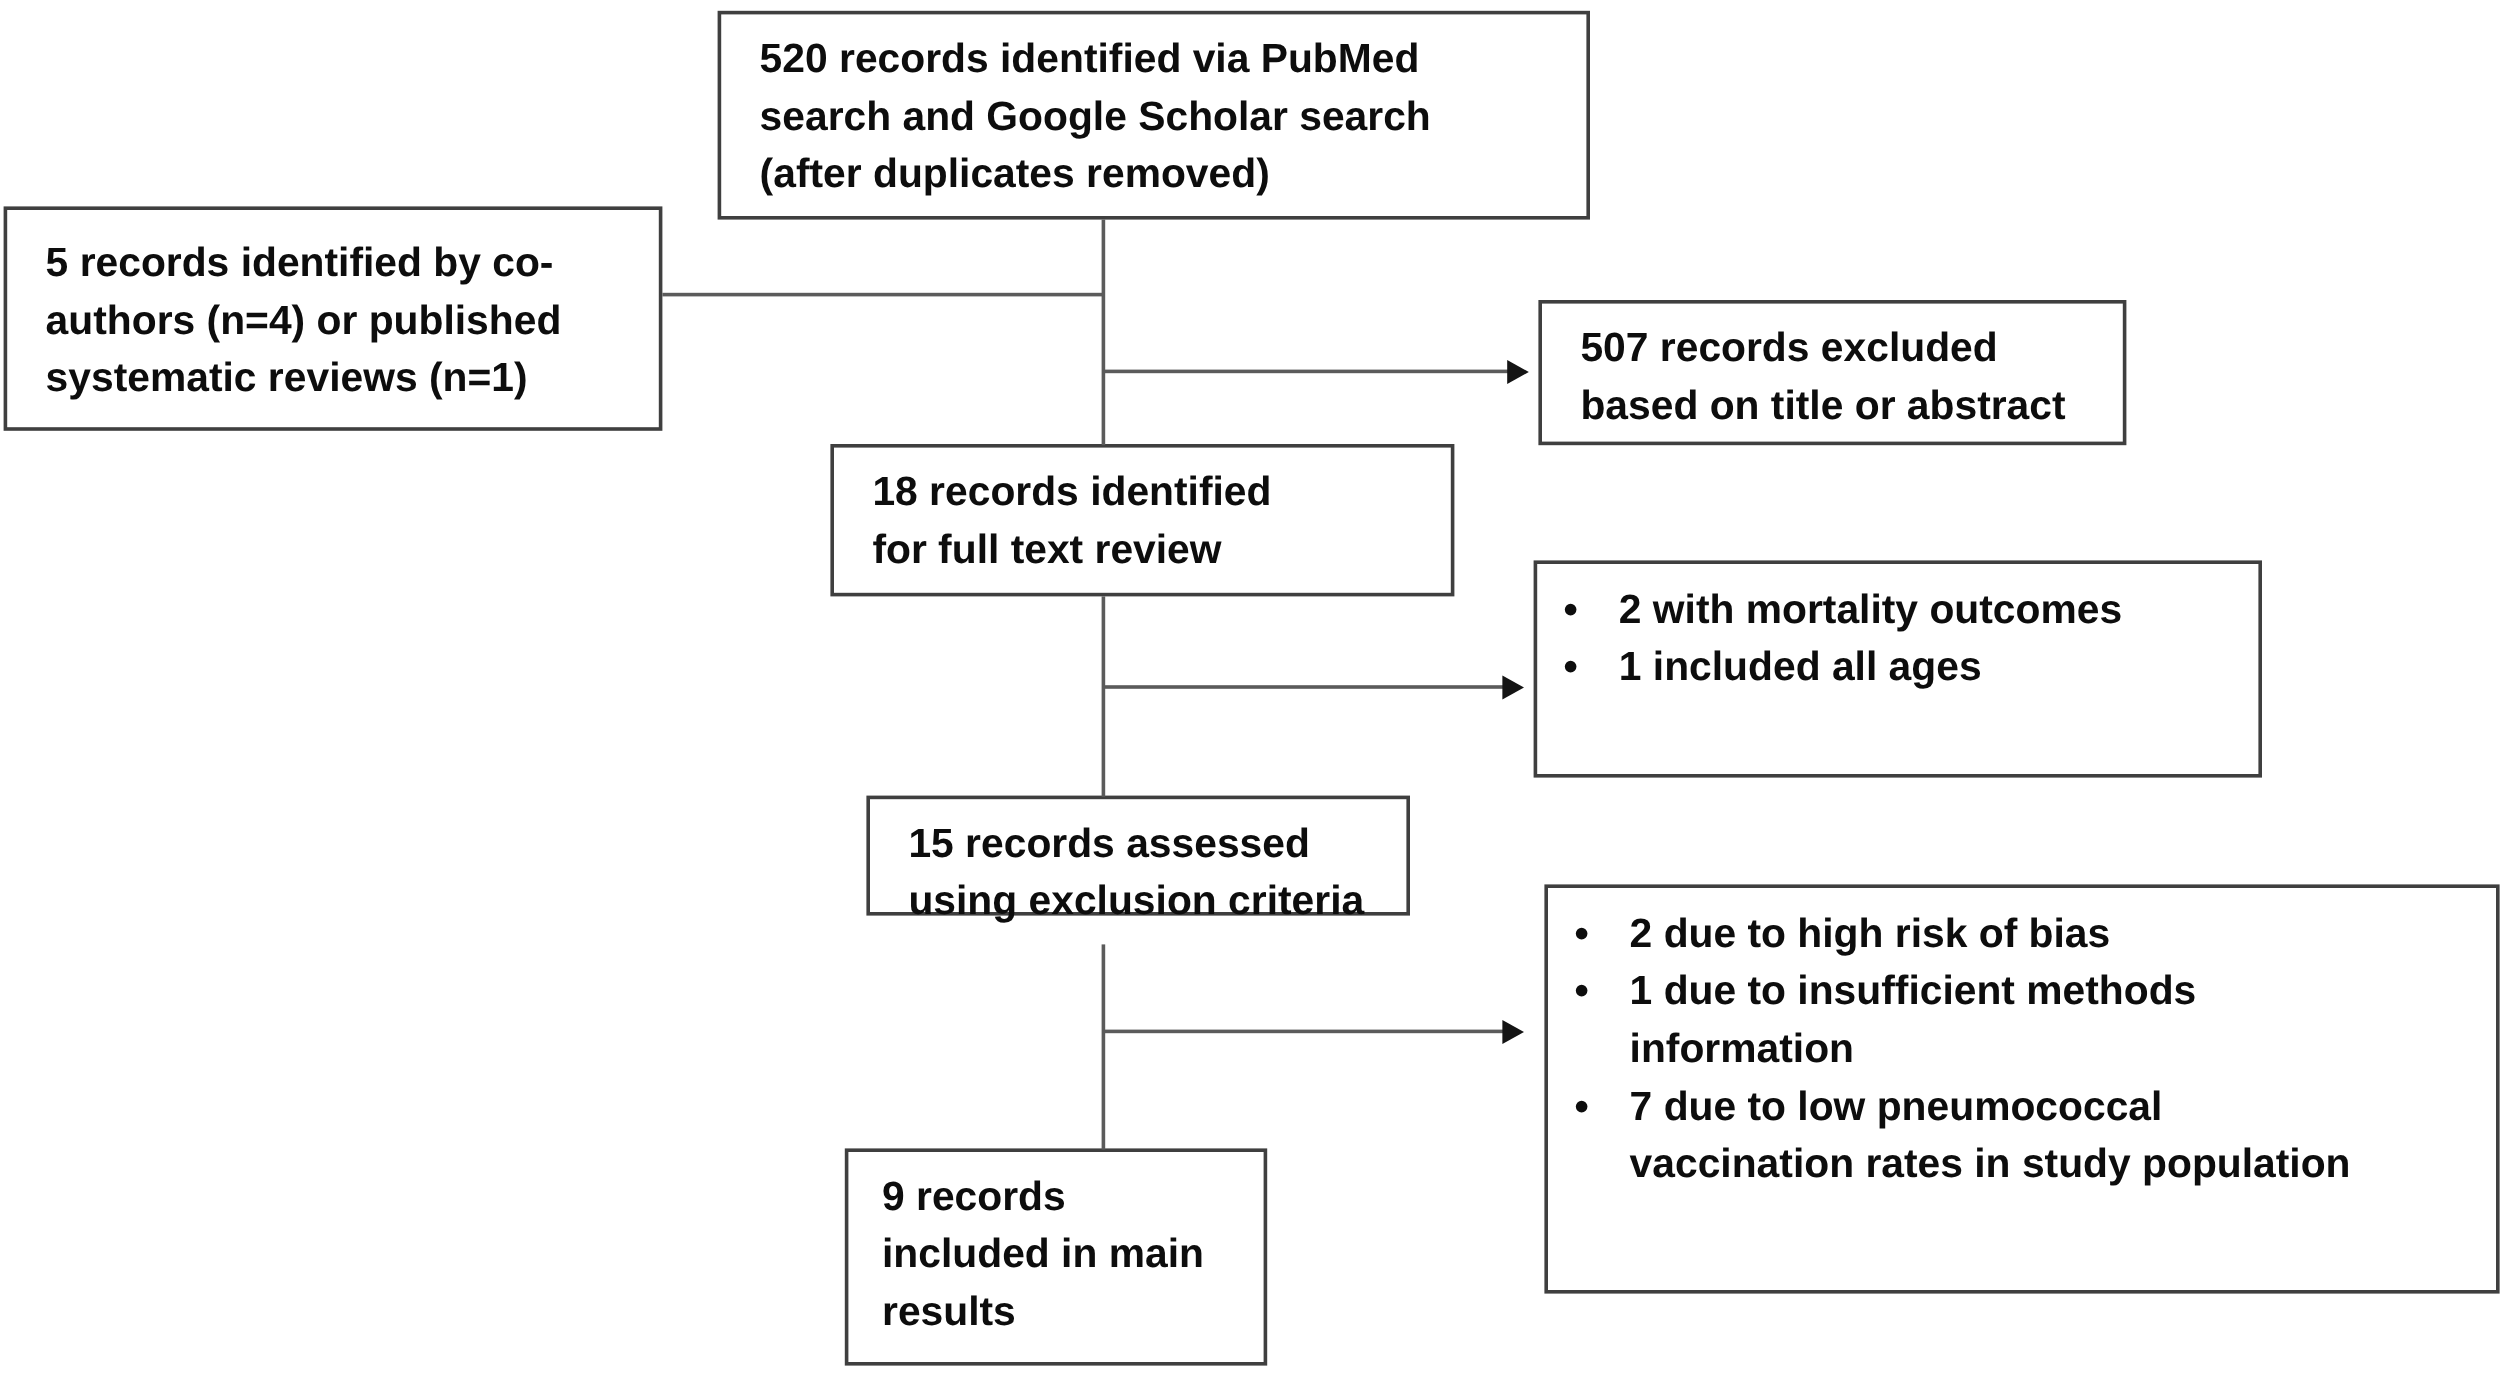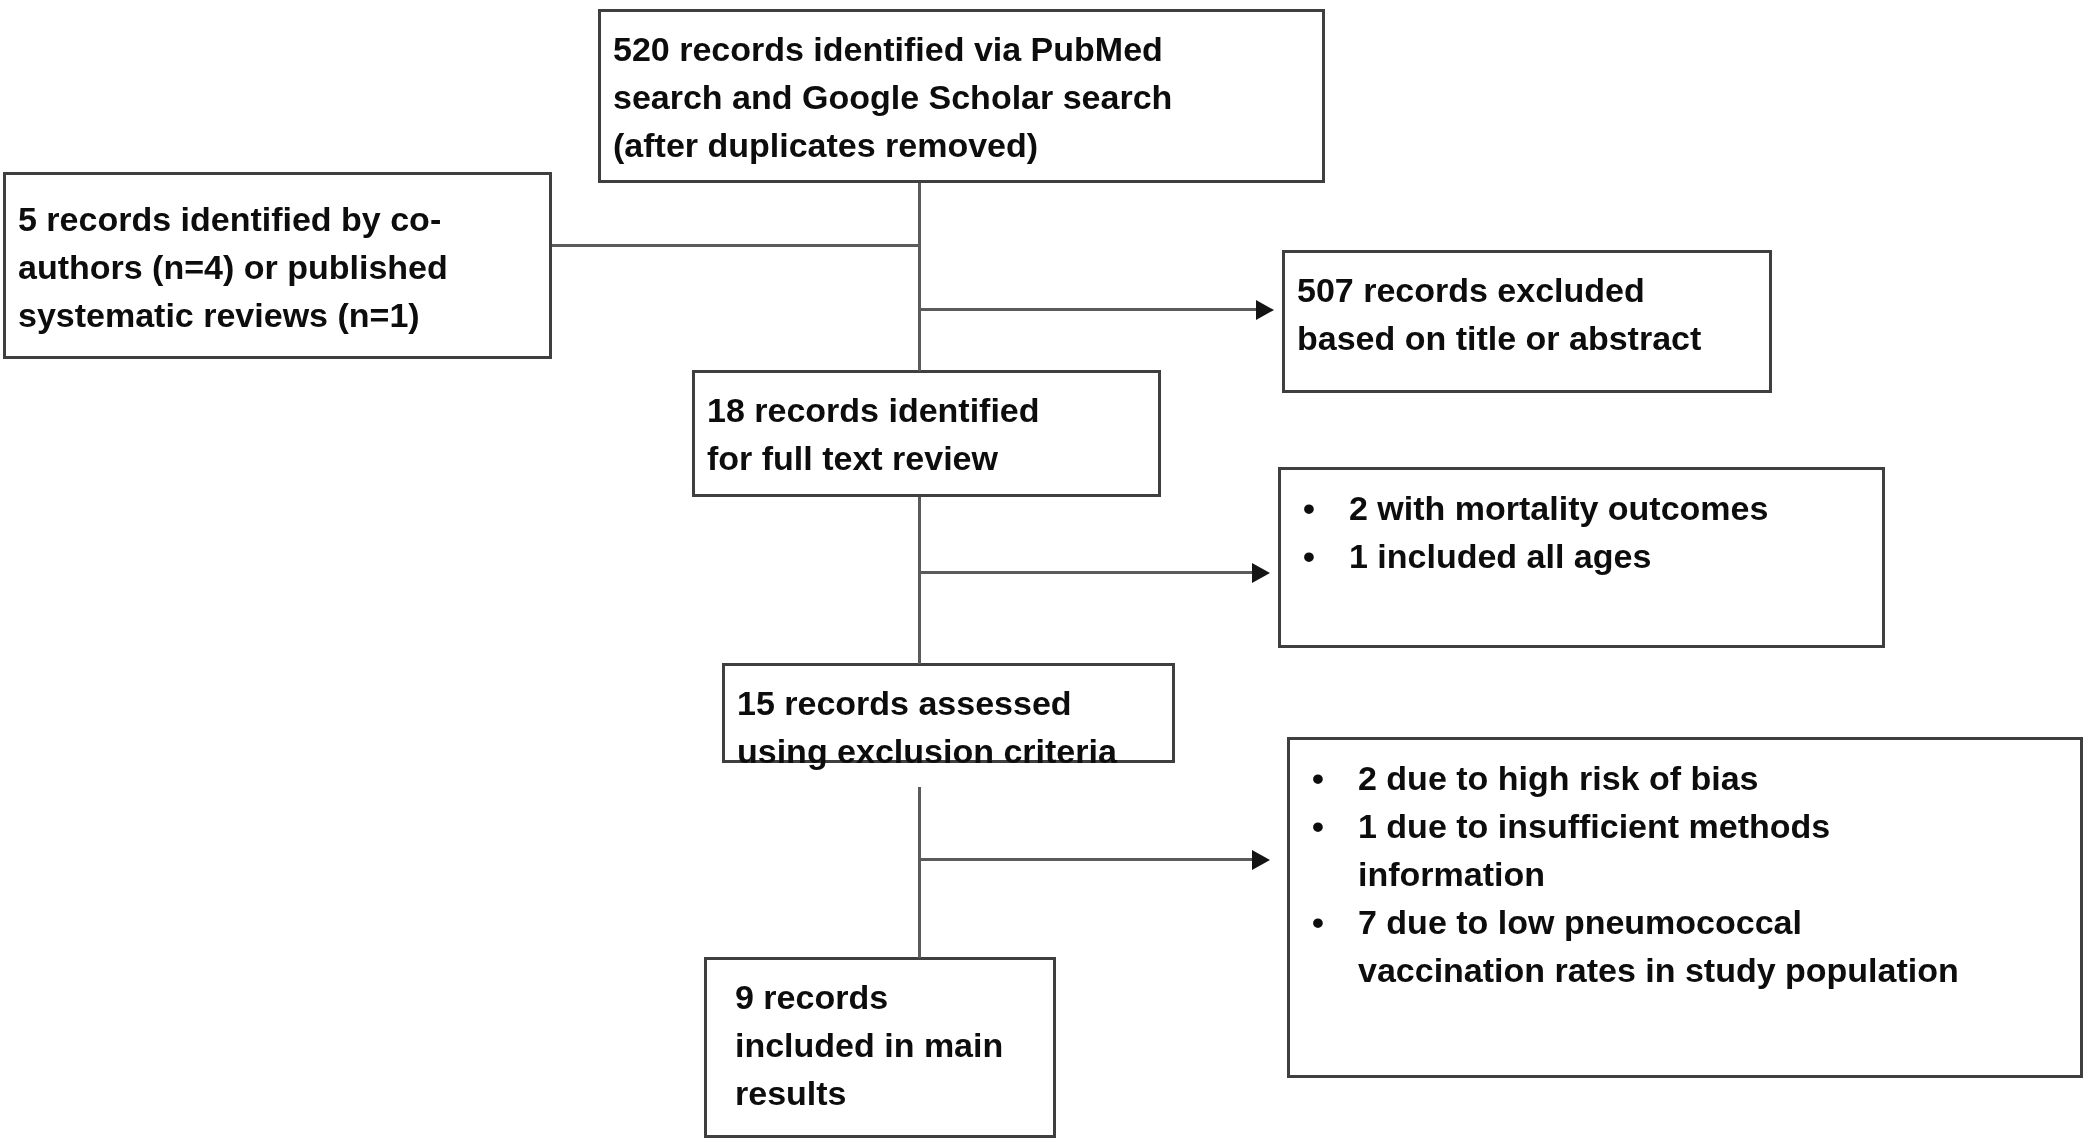--- a/index.html
+++ b/index.html
@@ -14,21 +14,21 @@
     height: 1145px;
     background: #ffffff;
     overflow: hidden;
     color: #0d0d0d;
   }
   .box {
     position: absolute;
     box-sizing: border-box;
     border: 3px solid #3f3f3f;
     background: #ffffff;
-    padding: 13px 12px;
+    padding: 13px 32px;
     font-size: 34px;
     font-weight: bold;
     line-height: 48px;
     color: #0d0d0d;
   }
   .box-text {
     white-space: pre-line;
   }
   .box--list {
     padding: 14px 16px;
@@ -43,22 +43,22 @@
     padding-left: 6px;
   }
   .btext {
     flex: 1 1 auto;
     white-space: pre-line;
   }
 
   
   #box-identified   { left: 598px;  top: 9px;    width: 727px; height: 174px; }
   #box-coauthors    { left: 3px;    top: 172px;  width: 549px; height: 187px; padding-top: 20px; }
-  #box-excl507      { left: 1282px; top: 250px;  width: 490px; height: 143px; }
-  #box-fulltext     { left: 692px;  top: 370px;  width: 469px; height: 127px; }
+  #box-excl507      { left: 1282px; top: 250px;  width: 490px; height: 121px; }
+  #box-fulltext     { left: 692px;  top: 370px;  width: 520px; height: 127px; }
   #box-excl3        { left: 1278px; top: 467px;  width: 607px; height: 181px; }
   #box-assessed     { left: 722px;  top: 663px;  width: 453px; height: 100px; }
   #box-excl6        { left: 1287px; top: 737px;  width: 796px; height: 341px; }
   #box-included     { left: 704px;  top: 957px;  width: 352px; height: 181px; padding-left: 28px; }
 
   
   .line {
     position: absolute;
     background: #5b5b5b;
   }

